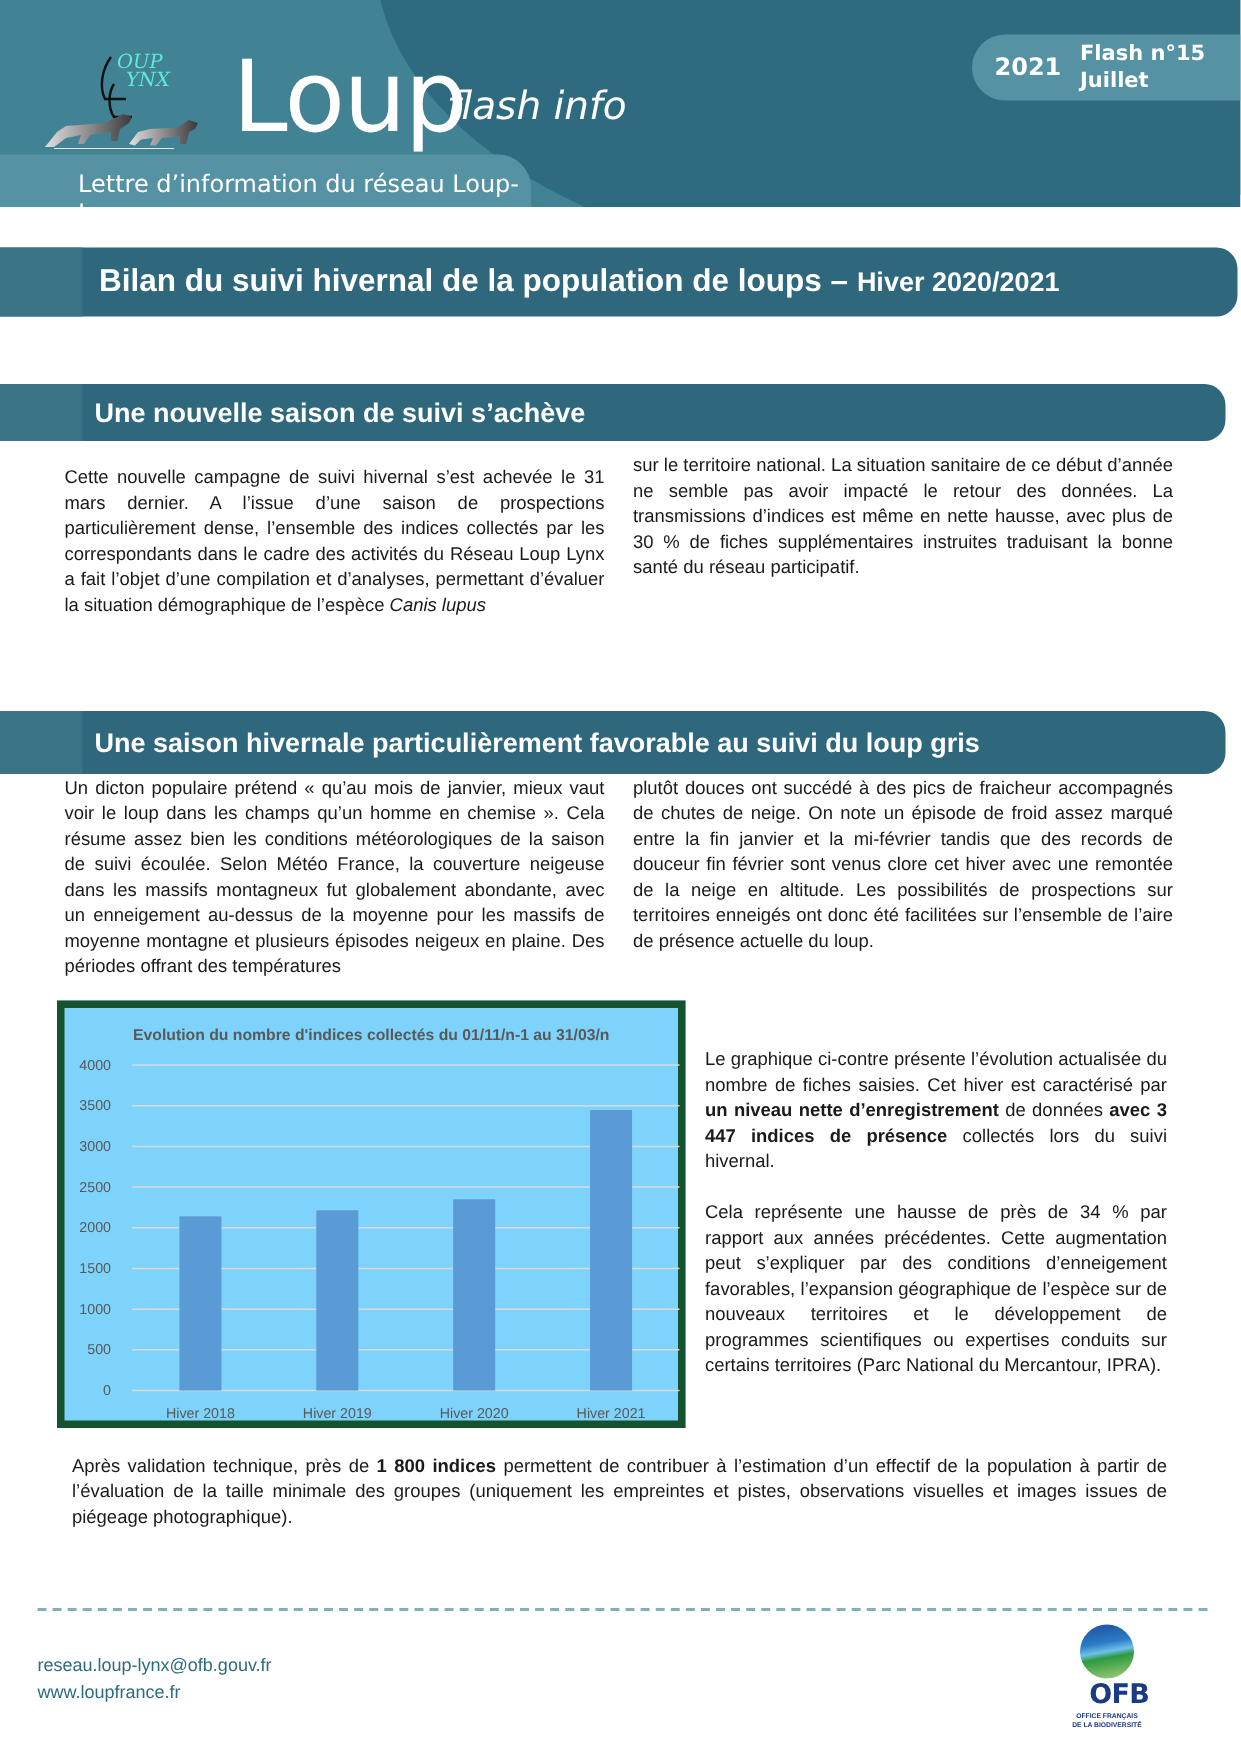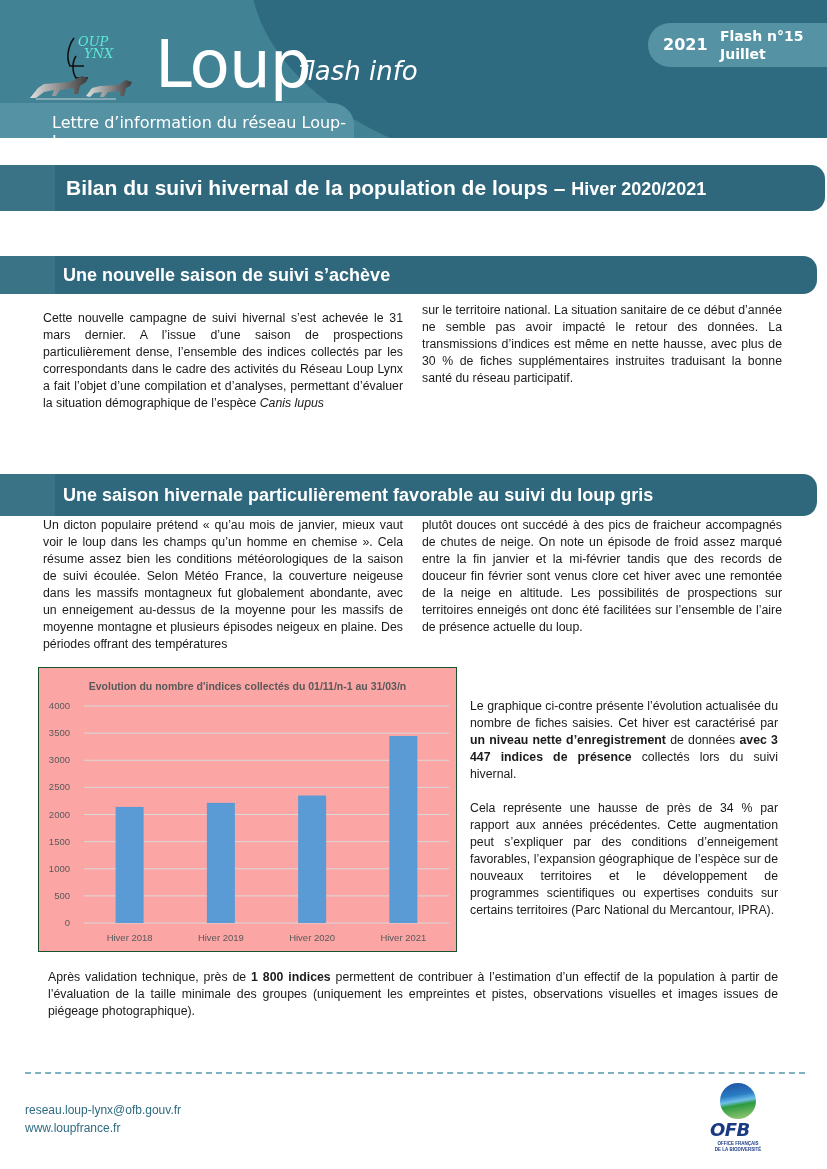--- a/index.html
+++ b/index.html
@@ -66,32 +66,32 @@
   .c1b { left: 422px; top: 302px; width: 360px; }
   .c2a { left: 43px; top: 517px; width: 360px; }
   .c2b { left: 422px; top: 517px; width: 360px; }
   .c3 { left: 470px; top: 698px; width: 308px; }
   .c3 p + p { margin-top: 17px; }
   .c4 { left: 48px; top: 969px; width: 730px; }
   b { font-weight: bold; }
   i { font-style: italic; }
 
   
-  .chart-box { position: absolute; left: 38px; top: 667px; width: 419px; height: 285px; border: 1px solid #14532d; background: #fca5a5; }
+  .chart-box { position: absolute; left: 38px; top: 667px; width: 419px; height: 285px; border: 5px solid #14532d; background: #7dd3fc; }
   .chart-title { position: absolute; left: 0; width: 100%; top: 12px; text-align: center; font-size: 10.5px; font-weight: bold; color: #595959; }
   .chart-svg { position: absolute; left: 0; top: 0; }
   .chart-svg text { font-family: "Liberation Sans", sans-serif; font-size: 9.5px; fill: #595959; }
 
   
   .footer-rule { position: absolute; left: 25px; top: 1072px; width: 780px; border-top: 2px dashed #7fb0bf; }
   .contact { position: absolute; left: 25px; top: 1101px; font-size: 12px; line-height: 18px; color: #2f6b80; }
   .ofb-logo { position: absolute; left: 710px; top: 1083px; width: 60px; height: 80px; }
   .ofb-circle { position: absolute; left: 10px; top: 0; width: 36px; height: 36px; border-radius: 50%; overflow: hidden;
     background: linear-gradient(170deg, #1f4e9c 0%, #2a7cc4 35%, #6fc0e8 50%, #2c9a3f 60%, #a6cf7d 100%); }
-  .ofb-text { position: absolute; left: 0; top: 36px; width: 56px; text-align: left; font-family: "DejaVu Sans", sans-serif; font-weight: bold; font-size: 18px; color: #1b3a82; letter-spacing: -0.5px; font-style: italic; }
+  .ofb-text { position: absolute; left: 0; top: 36px; width: 56px; text-align: right; font-family: "DejaVu Sans", sans-serif; font-weight: bold; font-size: 18px; color: #1b3a82; letter-spacing: -0.5px; }
   .ofb-sub { position: absolute; left: -4px; top: 58px; width: 64px; text-align: center; font-size: 4.5px; font-weight: bold; color: #1b3a82; line-height: 6px; }
 </style>
 </head>
 <body>
 
 <div class="banner">
   <div class="swoosh"></div>
   <div class="swoosh2"></div>
 
   <div class="logo-loup-lynx">

